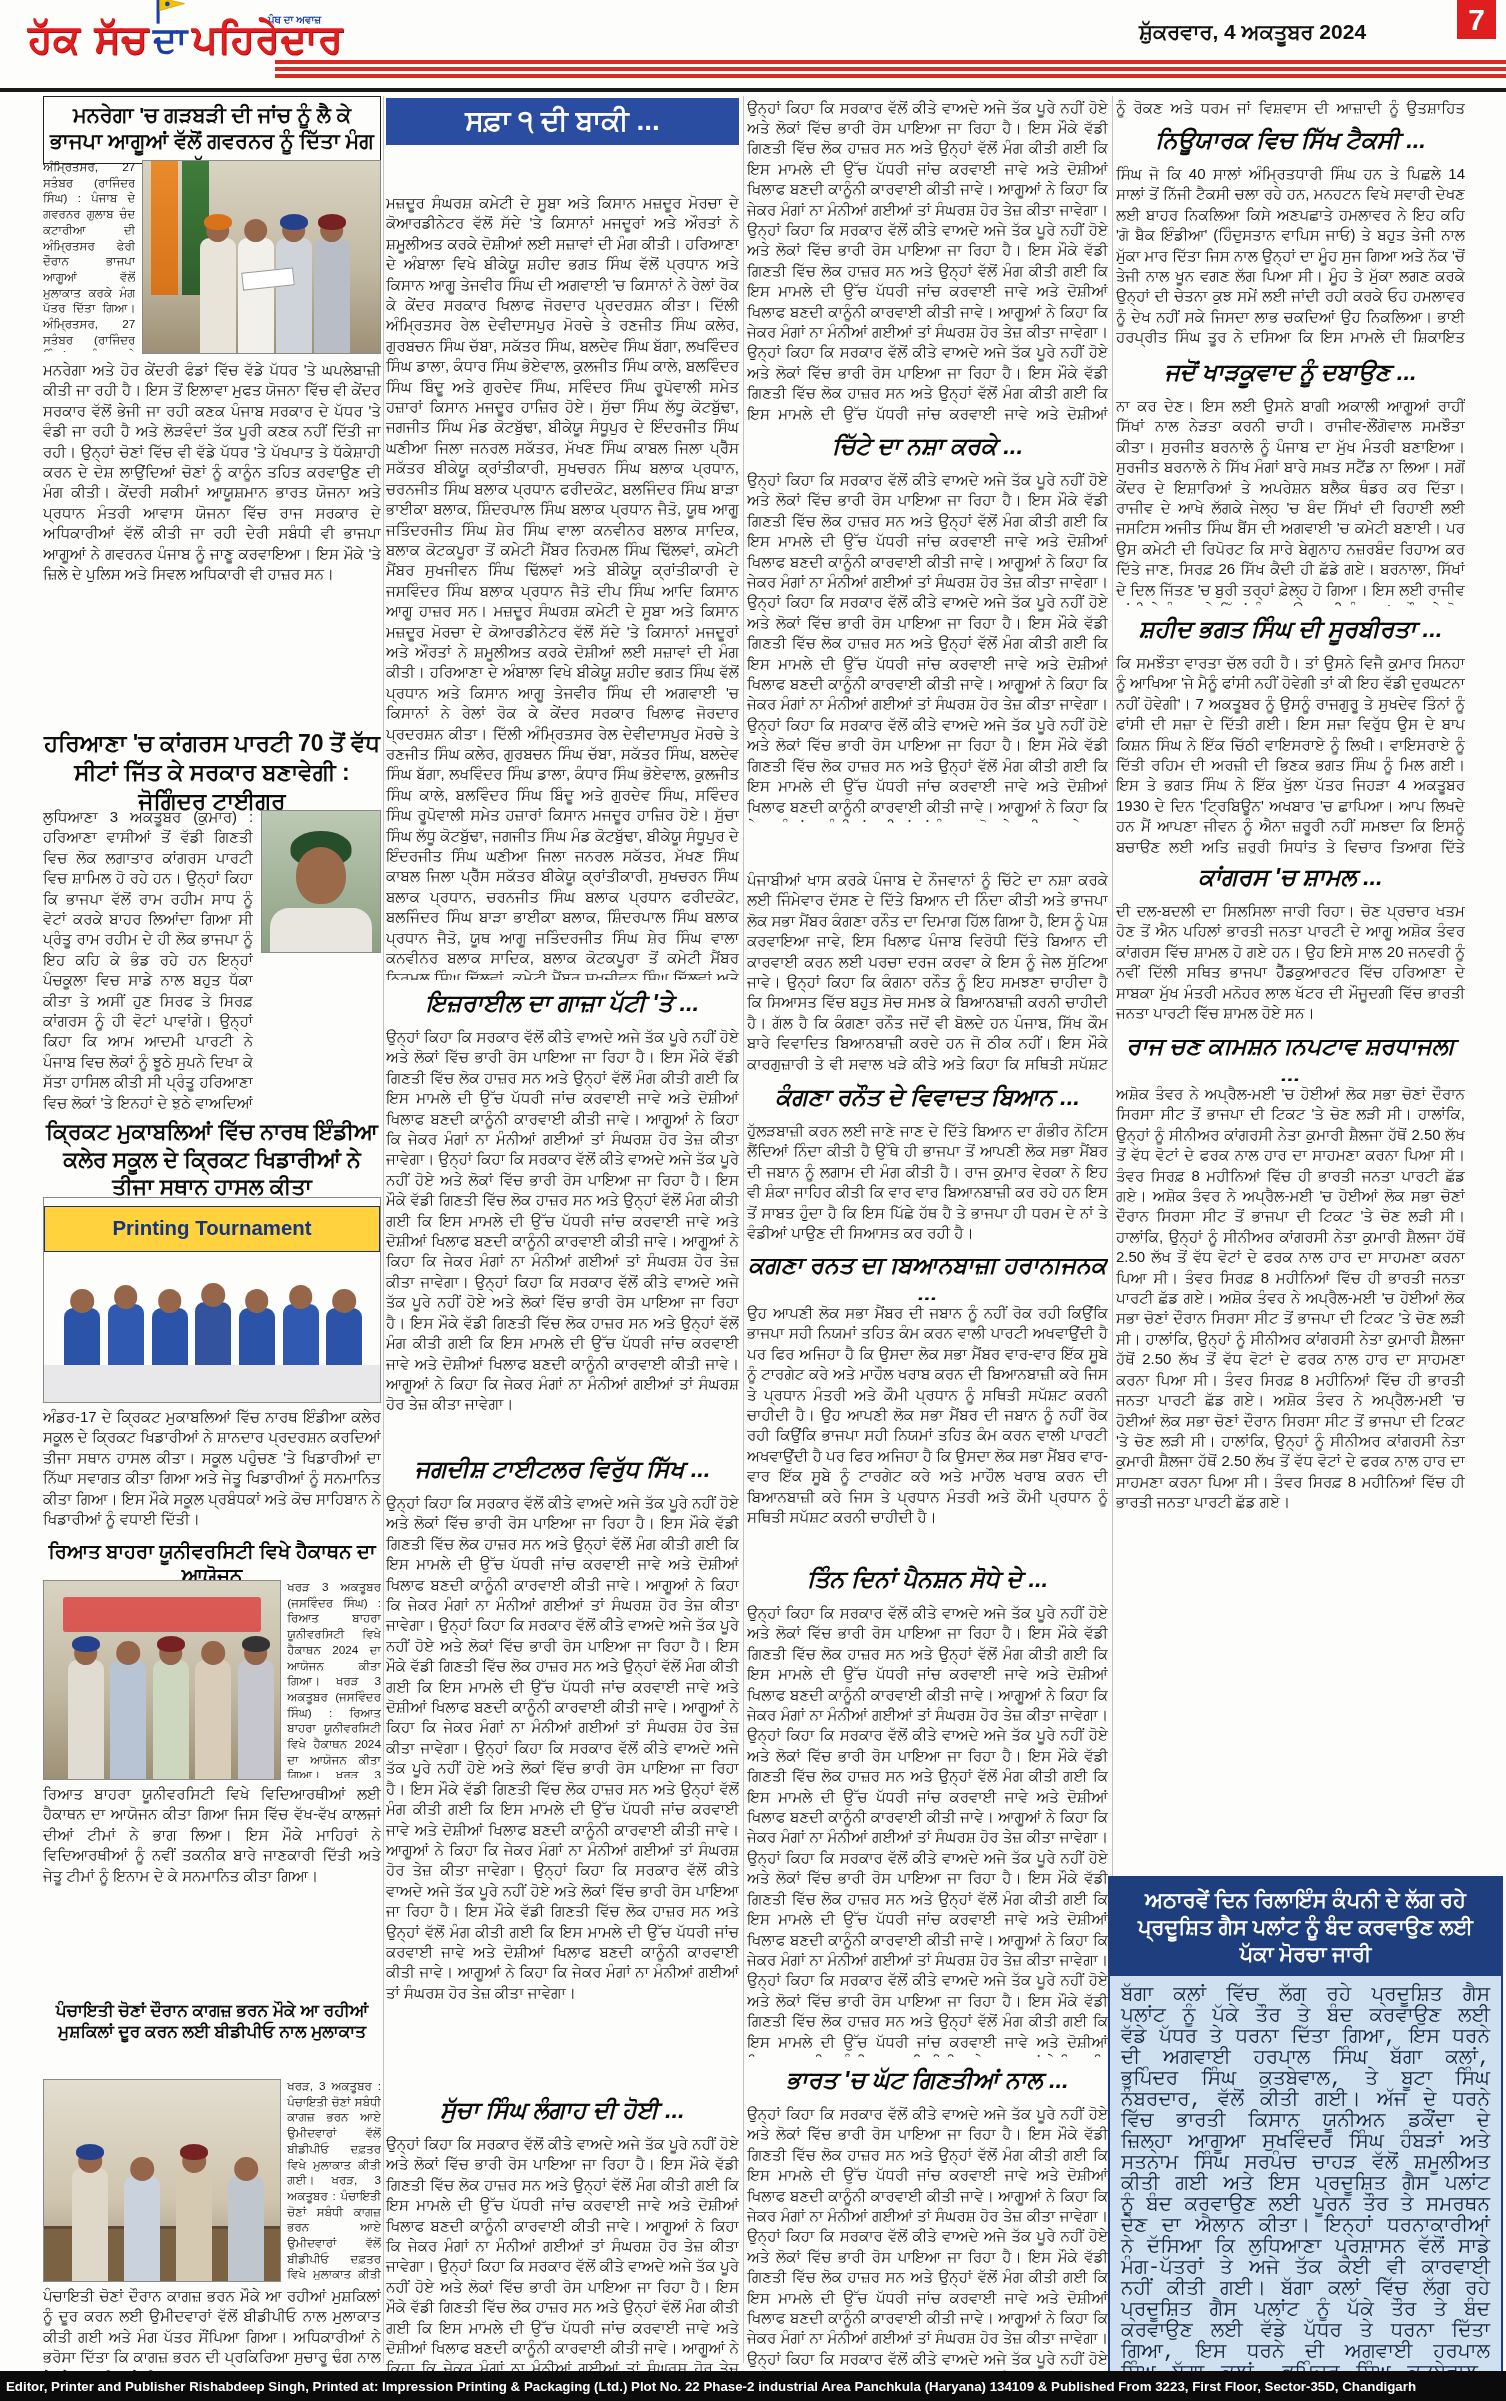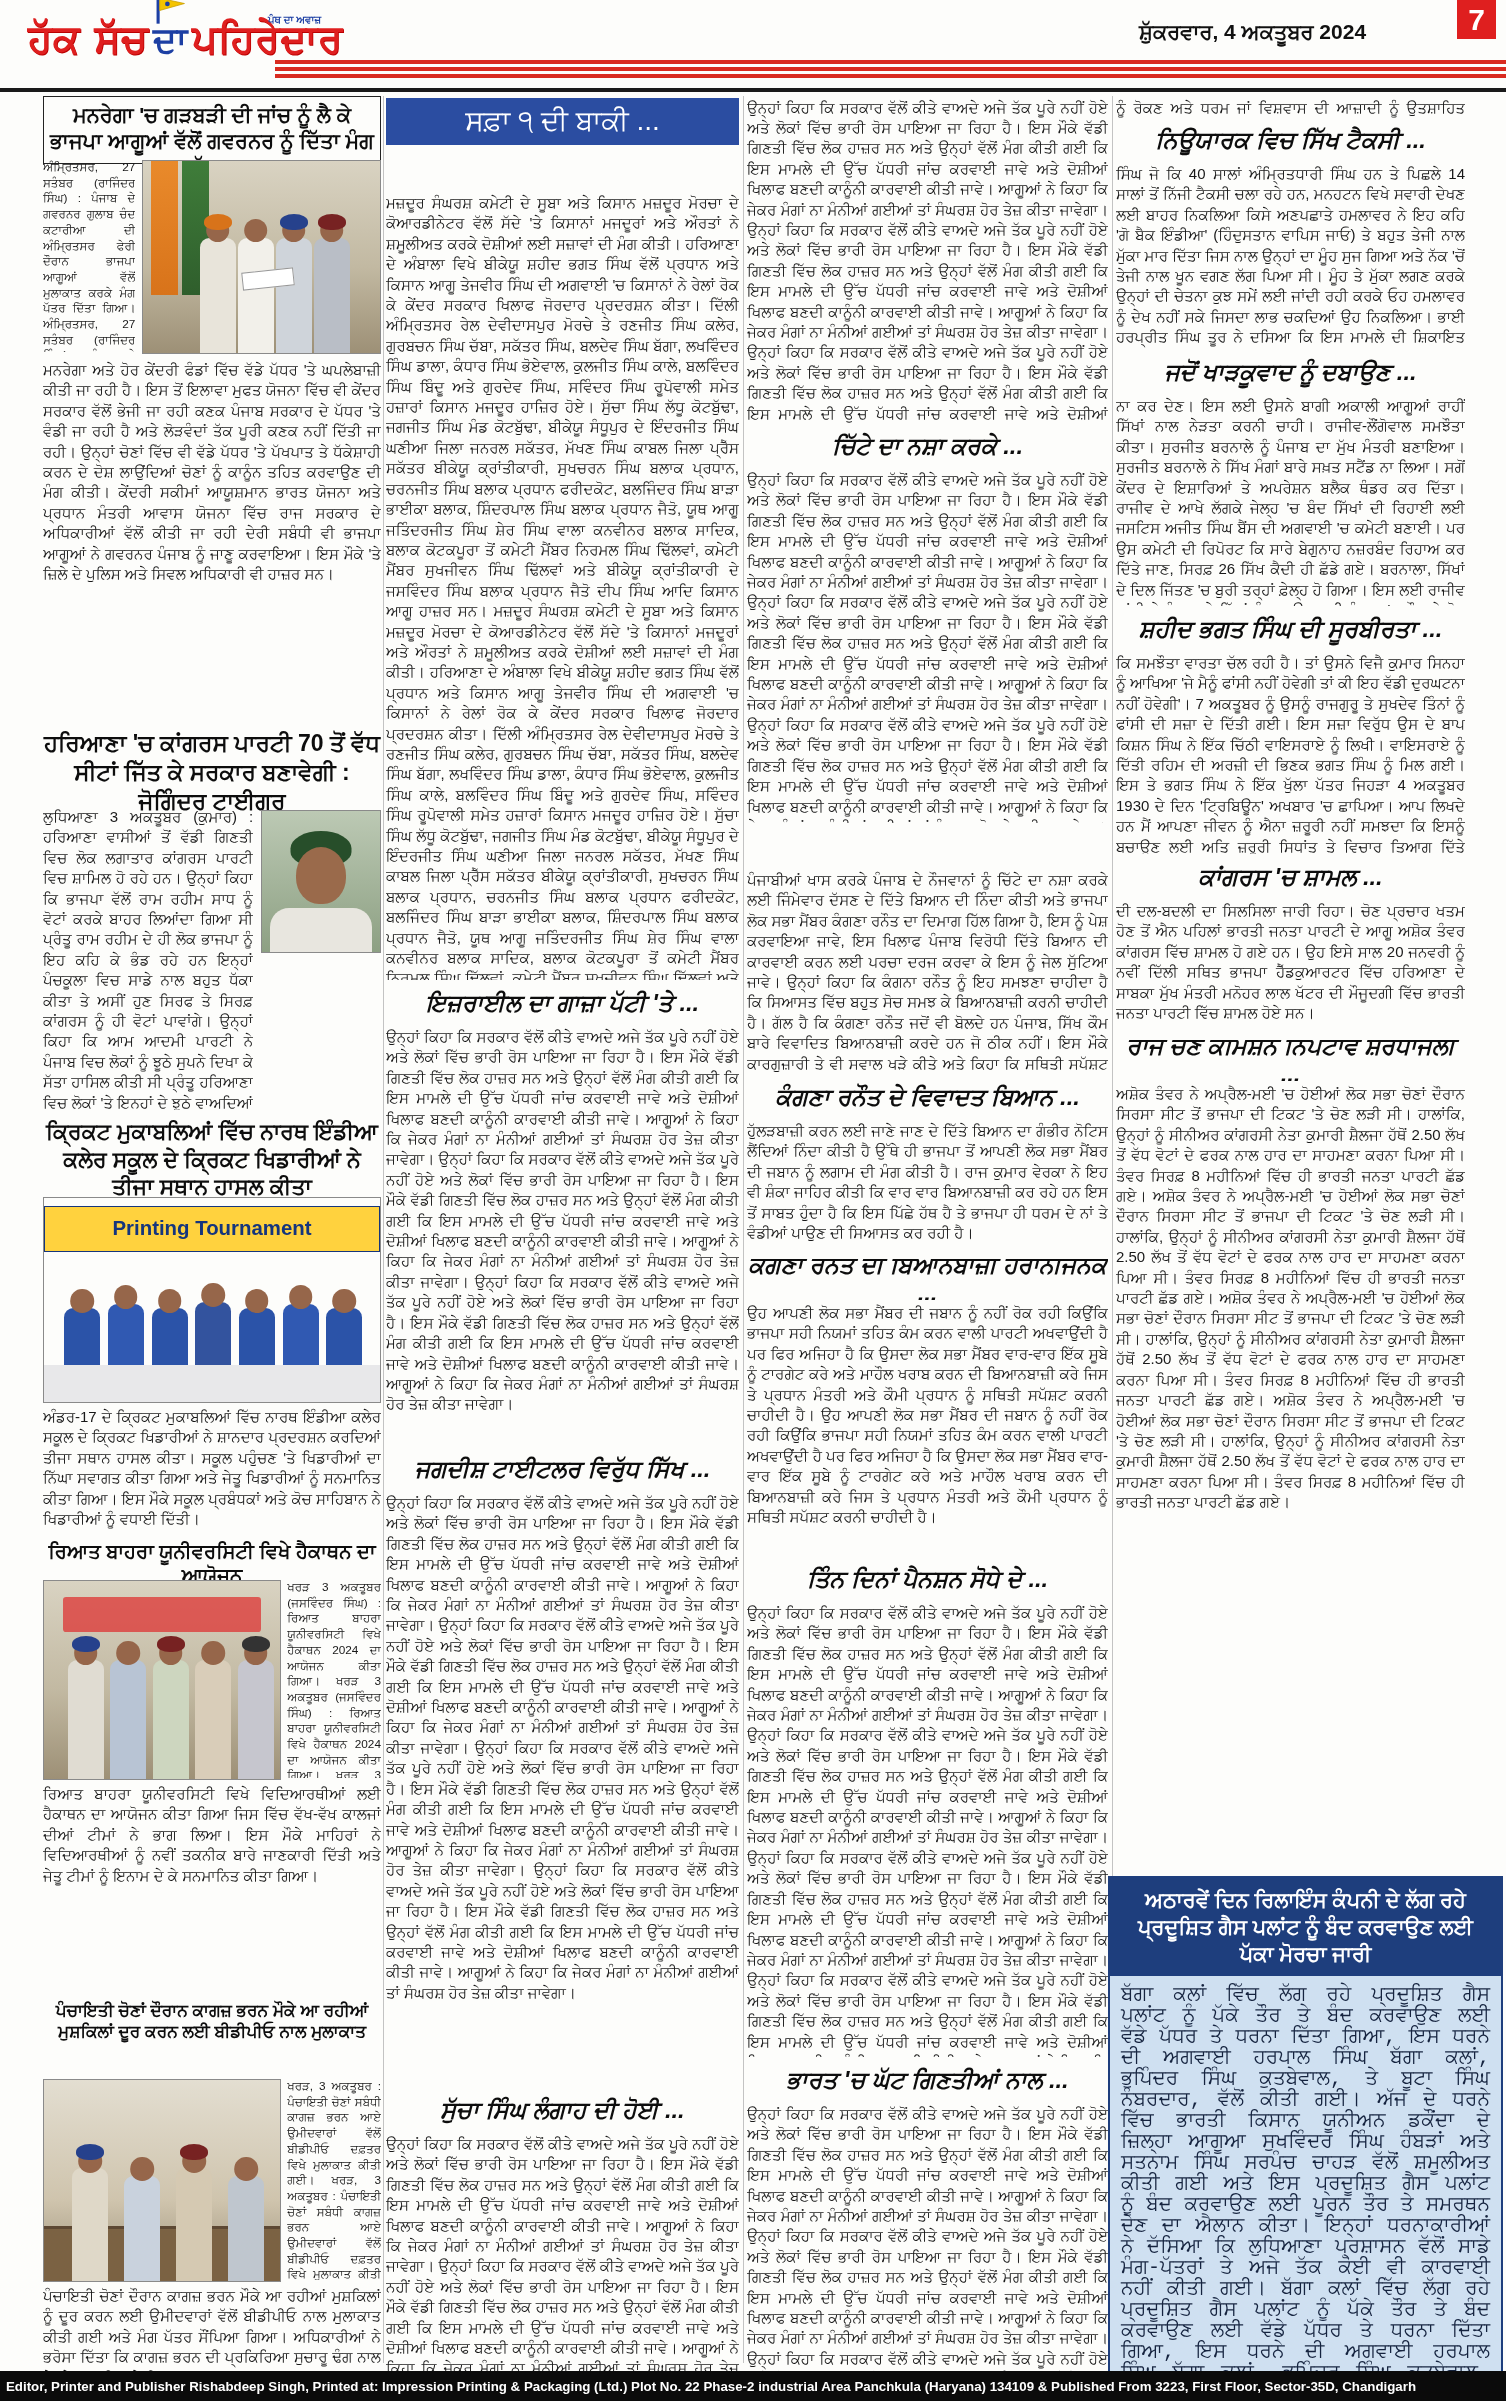--- a/index.html
+++ b/index.html
@@ -48,21 +48,21 @@
   .portrait{float:right;width:118px;height:141px;margin:3.1px 0 4.7px 7.9px;position:relative;overflow:hidden;
             border:0.8px solid #8a8a8a;background:linear-gradient(180deg,#bcc9b4 0%,#8da083 100%);}
   .portrait .head{position:absolute;left:50%;top:36px;transform:translateX(-50%);
                   width:50px;height:57px;border-radius:50% 50% 46% 46%;background:#9a6a4b;}
   .portrait .turban{position:absolute;left:50%;top:20.4px;transform:translateX(-50%);
                     width:61px;height:35px;border-radius:50% 50% 40% 40%;background:#274e2a;}
   .portrait .torso{position:absolute;left:50%;bottom:-6.3px;transform:translateX(-50%);
                    width:102px;height:50px;border-radius:19px 19px 0 0;background:#e8e6df;}
   
   .blue-banner{background:#2b4da1;color:#fff;display:flex;align-items:center;justify-content:center;
-               font-size:28px;font-weight:400;}
+               font-size:28px;font-weight:700;}
   
   .story-box{position:absolute;border:2.4px solid #1e3e7d;}
   .story-box .box-head{background:#1e3e7d;color:#fff;font-weight:800;font-size:21px;line-height:1.3;
                        text-align:center;padding:7.9px 9.4px;}
   .story-box .box-body{background:#cfe0f1;color:#15233f;font-size:20px;line-height:21px;
                        text-align:justify;padding:7.9px 11px;overflow:hidden;font-family:Liberation Mono, monospace;}
   
   .footer{position:absolute;left:0;right:0;bottom:0;height:30px;background:#0b0b0b;color:#fff;
           display:flex;align-items:center;padding-left:6px;font-size:13.3px;font-weight:bold;}
 </style>

